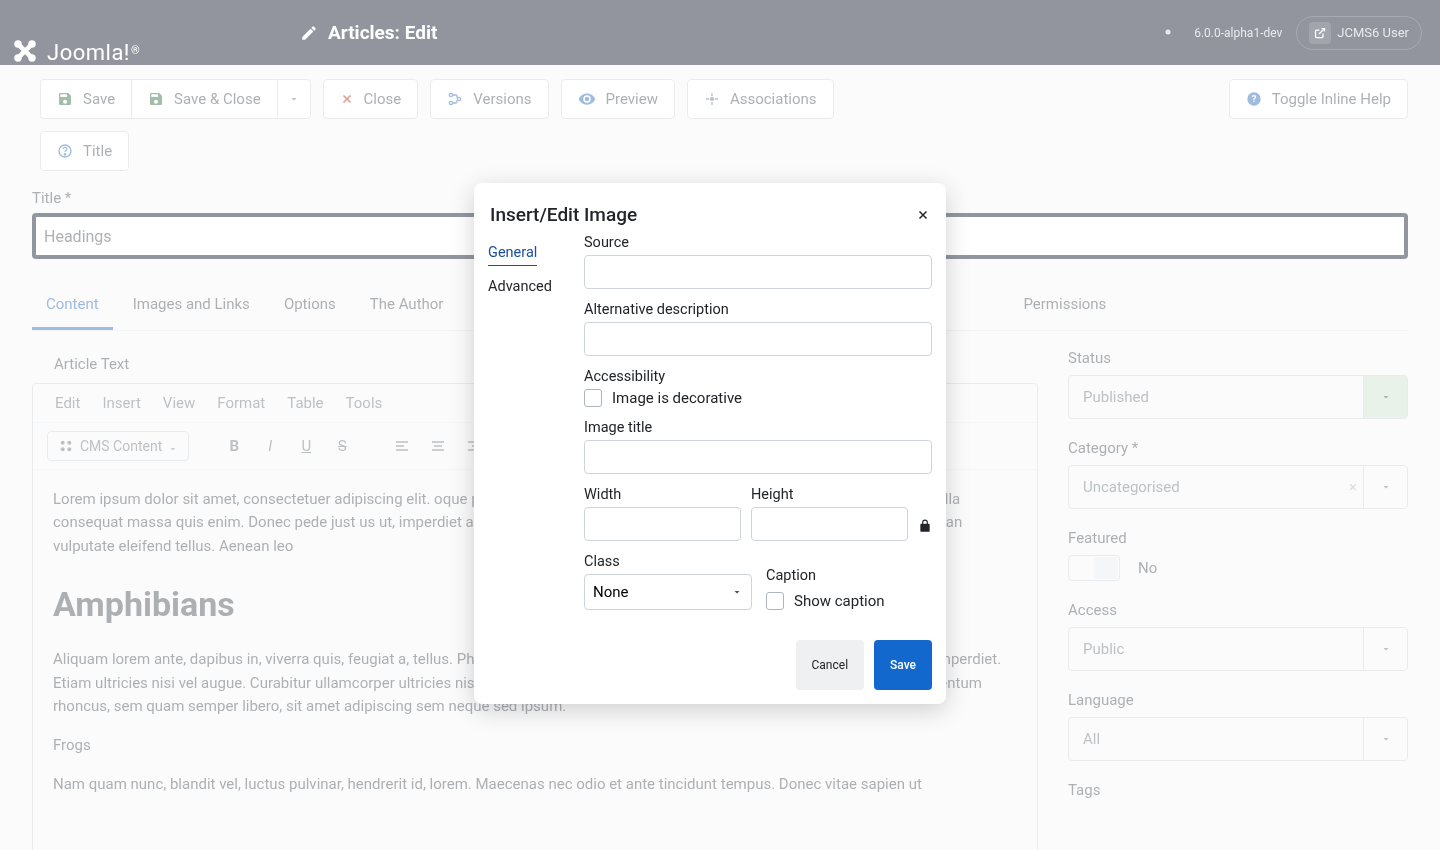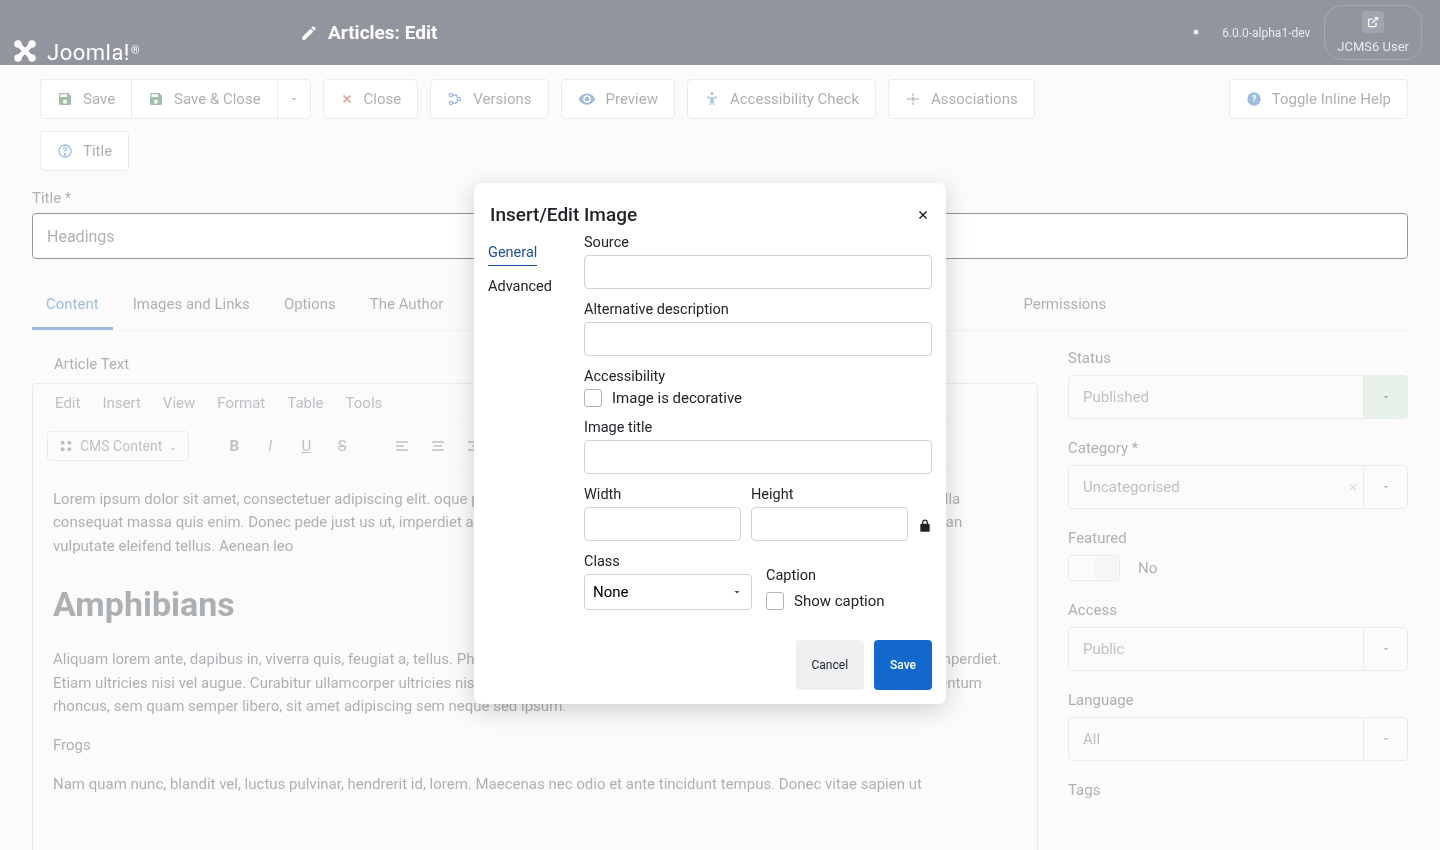--- a/index.html
+++ b/index.html
@@ -5,21 +5,21 @@
 * { box-sizing: border-box; margin: 0; padding: 0; font-family: -apple-system, BlinkMacSystemFont, "Segoe UI", Roboto, Arial, sans-serif; }
 body { background: #f6f7f9; width: 1440px; height: 850px; overflow: hidden; position: relative; }
 
 
 .topbar { display: flex; align-items: center; height: 65px; background: #0f1626; color: #fff; }
 .topbar .brand { width: 285px; height: 100%; display: flex; align-items: flex-end; padding-left: 11px; font-size: 22px; font-weight: 400; letter-spacing: 0.5px;}
 .topbar .brand svg { margin-right: 8px; }
 .topbar .title-area { display: flex; align-items: center; flex: 1; padding-left: 15px; font-size: 19px; font-weight: bold;}
 .topbar .title-area svg { margin-right: 10px; }
 .topbar .right { margin-left: auto; display: flex; align-items: center; padding-right: 18px; gap: 14px; font-size: 12px; color: #cfd3d9;}
-.user-pill { border:1px solid #3a4254; border-radius: 18px; padding: 5px 12px; display:flex; align-items:center; gap:6px; font-size:13px;flex-direction:column;}
+.user-pill { border:1px solid #3a4254; border-radius: 18px; padding: 5px 12px; display:flex; align-items:center; gap:6px; font-size:13px;}
 .user-pill .sq-icon { width:22px; height:22px; border-radius:4px; background:#30384a; display:flex; align-items:center; justify-content:center;}
 
 
 .toolbar { padding: 14px 32px 0 40px; display:flex; flex-wrap:wrap; gap:12px; align-items:flex-start;}
 .toolbar .btn { height:40px; border:1px solid #ced4da; background:#fff; border-radius:4px; display:flex; align-items:center; padding:0 16px; font-size:15px; color:#495057; gap:10px; cursor:pointer;}
 .toolbar .btn .ic { font-size:15px; display:inline-flex; align-items:center; justify-content:center;}
 .toolbar .btn-group { display:flex; }
 .toolbar .btn-group .btn { border-radius:0; border-right:none;}
 .toolbar .btn-group .btn:first-child { border-top-left-radius:4px; border-bottom-left-radius:4px;}
 .toolbar .btn-group .btn:last-child { border-right:1px solid #ced4da; border-top-right-radius:4px; border-bottom-right-radius:4px;}
@@ -28,21 +28,21 @@
 
 .ic-save { color:#2f6f3e; }
 .ic-close { color:#c02b0a; }
 .ic-blue { color:#2a69b8; }
 .ic-grey { color:#6a7484; }
 .ic-help { color:#2a69b8; }
 
 
 .content { padding: 18px 32px 0 32px; }
 .field-label { font-size:15px; color:#495057; margin-bottom:6px; display:block;}
-.title-input { width:100%; height:46px; border:1px solid #0f172a; border-radius:4px; padding:0 14px; font-size:16px; color:#495057;}
+.title-input { width:100%; height:46px; border:4px solid #0f172a; border-radius:4px; padding:0 8px; font-size:16px; color:#495057;}
 
 
 .tabs { display:flex; border-bottom:1px solid #dee2e6; margin-top:22px; }
 .tabs .tab { padding:14px 14px; font-size:15px; color:#495057; cursor:pointer; border-bottom:3px solid transparent; margin-right:6px;}
 .tabs .tab.active { color:#2a69b8; border-bottom-color:#2a69b8; }
 
 
 .main-row { display:flex; gap:30px; margin-top:18px;}
 .editor-col { flex:1; min-width:0; }
 .sidebar-col { width:340px; flex-shrink:0; }
@@ -187,29 +187,20 @@
   </div>
   <div class="btn">
     <span class="ic ic-blue">
       <svg width="18" height="18" viewBox="0 0 24 24" fill="#2a69b8">
           <path d="M12 4.5C7 4.5 2.73 7.61 1 12c1.73 4.39 6 7.5 11 7.5s9.27-3.11 11-7.5c-1.73-4.39-6-7.5-11-7.5zM12 17a5 5 0 1 1 0-10 5 5 0 0 1 0 10zm0-8a3 3 0 1 0 0 6 3 3 0 0 0 0-6z"></path>
         </svg>
     </span>
     <span>Preview</span>
   </div>
   <div class="btn">
-    <span class="ic ic-blue">
-      <svg width="16" height="16" viewBox="0 0 24 24" fill="#2a69b8">
-          <circle cx="12" cy="4" r="2"></circle>
-          <path d="M19 8l-7 2-7-2v2l5 1.5V15l-2 6h2l2-5 2 5h2l-2-6v-3.5L19 10z"></path>
-        </svg>
-    </span>
-    <span>Accessibility Check</span>
-  </div>
-  <div class="btn">
     <span class="ic ic-grey">
       <svg width="16" height="16" viewBox="0 0 24 24" fill="none" stroke="#6a7484" stroke-width="2">
           <path d="M12 3v5M12 16v5M3 12h5M16 12h5"></path>
           <circle cx="12" cy="12" r="2" fill="#6a7484"></circle>
         </svg>
     </span>
     <span>Associations</span>
   </div>
   <div class="spacer"></div>
   <div class="btn">

